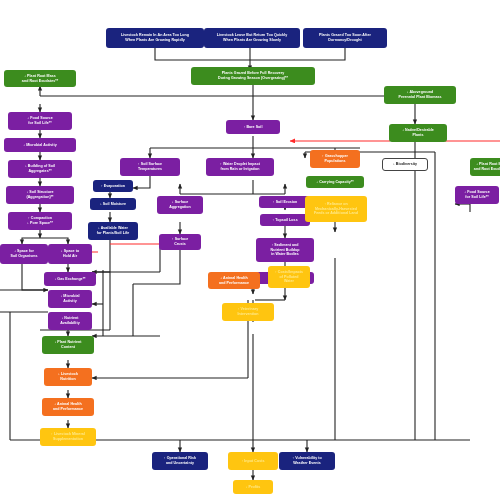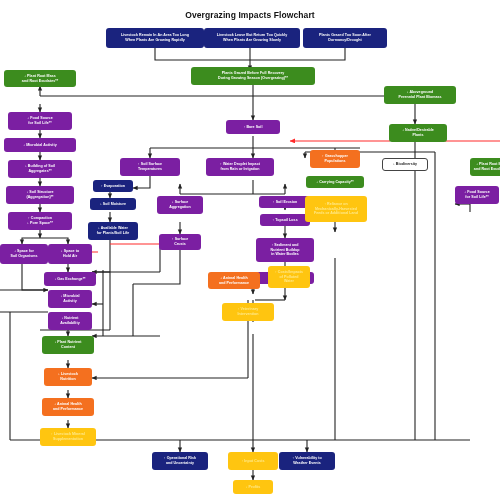--- a/index.html
+++ b/index.html
@@ -44,21 +44,20 @@
   .n-green{background:#3C8C1E;}
   .n-orange{background:#F4701F;}
   .n-yellow{background:#FFC510;color:#FFE98A;}
   .n-white{background:#ffffff;color:#222222;border:0.8px solid #444444;}
 </style>
 </head>
 <body>
 
 <div id="stage">
 
-  <div class="title">Overgrazing Impacts Flowchart</div>
 
   <svg class="edges" viewBox="0 0 500 500">
     <defs>
       <marker id="ah" markerWidth="5" markerHeight="5" refX="4.2" refY="2" orient="auto">
         <path d="M0,0 L4.4,2 L0,4 z" fill="#222"></path>
       </marker>
       <marker id="ahr" markerWidth="5" markerHeight="5" refX="4.2" refY="2" orient="auto">
         <path d="M0,0 L4.4,2 L0,4 z" fill="#FF2A2A"></path>
       </marker>
     </defs>

